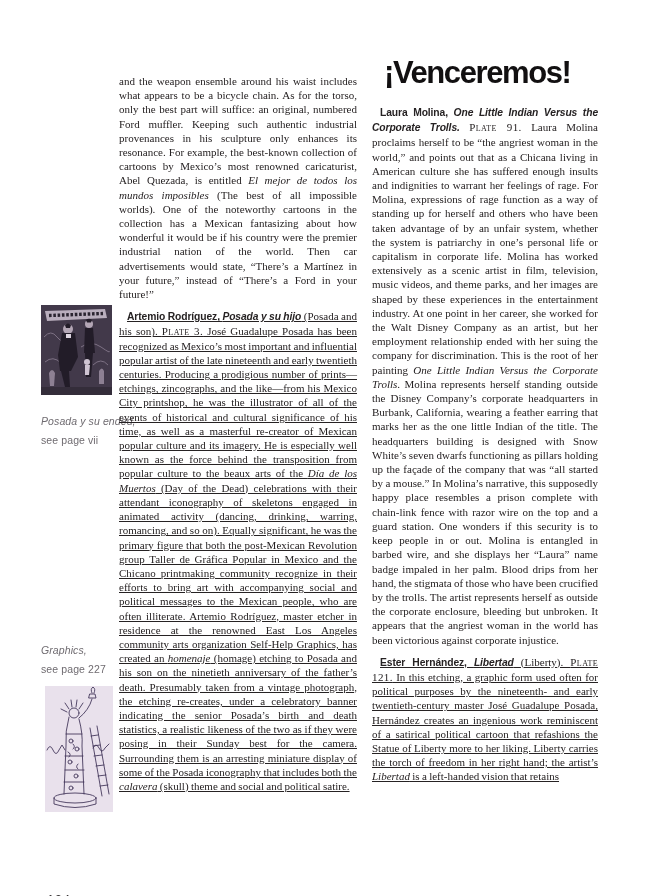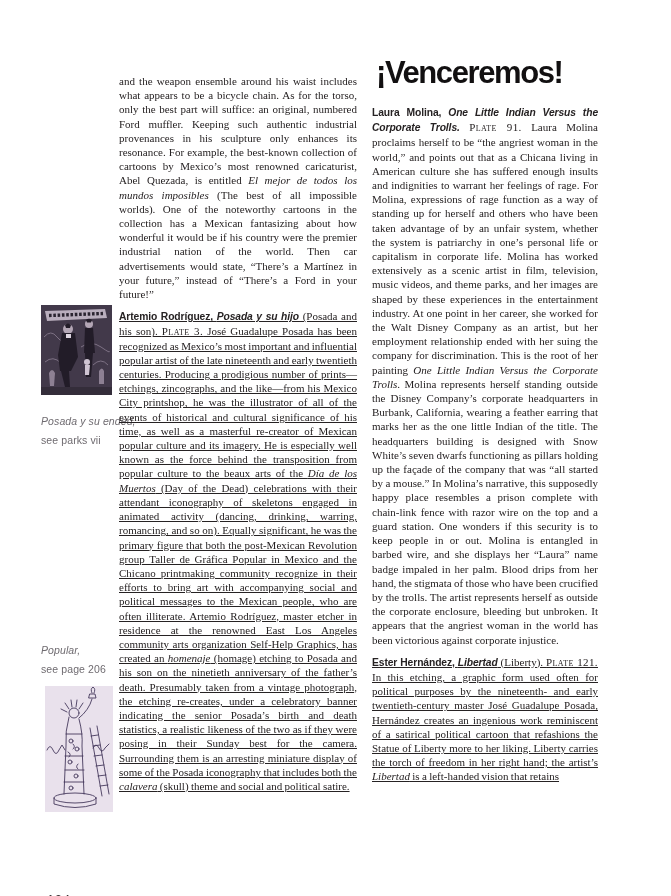--- a/index.html
+++ b/index.html
@@ -16,38 +16,39 @@
   .col p{
     margin:0;
     font-size:11px;
     line-height:14.2px;
     word-spacing:-0.4px;
   }
   .col p + p{margin-top:8px;text-decoration:underline;}
   .col-left{left:119px;top:74px;width:238px;}
   .col-right{left:372px;top:56px;width:226px;}
   .section-heading{
-    margin:0 0 15px 4px;
+    margin:0 0 15px 12px;
     font-family:"Liberation Sans", sans-serif;
     font-weight:bold;
     font-size:31px;
     line-height:34px;
     letter-spacing:-1.4px;
     color:#121011;
     text-align:left;
   }
   
   .seg-plain{}
   .seg-i{font-style:italic;}
   .seg-sc{font-variant:small-caps;letter-spacing:0.4px;}
   .seg-b-sans{
     font-family:"Liberation Sans", sans-serif;
     font-weight:bold;
     font-size:10.3px;
     letter-spacing:-0.1px;
+    margin-left:8px;
   }
   .seg-bi-sans{
     font-family:"Liberation Sans", sans-serif;
     font-weight:bold;
     font-style:italic;
     font-size:10.3px;
     letter-spacing:-0.1px;
   }
   
   .fig{position:absolute;margin:0;padding:0;}
@@ -113,26 +114,26 @@
       <circle class="f1-light" cx="46" cy="57" r="3"></circle>
       <path class="f1-light" d="M44,60 L49,60 L48,70 L44,70 Z"></path>
       <path class="f1-mid" d="M8,68 q3,-6 6,0 l-1,13 l-4,0 Z"></path>
       <path class="f1-mid" d="M58,66 q3,-5 5,0 l0,13 l-5,0 Z"></path>
       <rect x="0" y="82" width="71" height="8" fill="#342d3a"></rect>
     </svg>
   </figure>
 
   <div class="caption cap1">
     <span class="cap-title">Posada y su ended,</span><br>
-    <span class="cap-ref">see parks vii</span>
+    <span class="cap-ref">see page vii</span>
   </div>
 
   <div class="caption cap2">
-    <span class="cap-title">Popular,</span><br>
-    <span class="cap-ref">see page 206</span>
+    <span class="cap-title">Graphics,</span><br>
+    <span class="cap-ref">see page 227</span>
   </div>
 
   <figure class="fig fig2">
     <svg viewBox="0 0 68 126" width="68" height="126" aria-hidden="true">
       <rect class="f2-bg" width="68" height="126"></rect>
       <g class="f2-line" stroke-linecap="round">
         <path d="M2,64 q3,-7 6,0 t6,0 l3,-5 l3,5"></path>
         <path d="M48,62 q3,-6 6,0 t6,0 l4,-4"></path>
         <circle cx="29" cy="27" r="5"></circle>
         <path d="M24,23 l-4,-6 M27,21 l-1,-7 M31,21 l1,-7 M34,23 l4,-6 M22,26 l-6,-3"></path>

